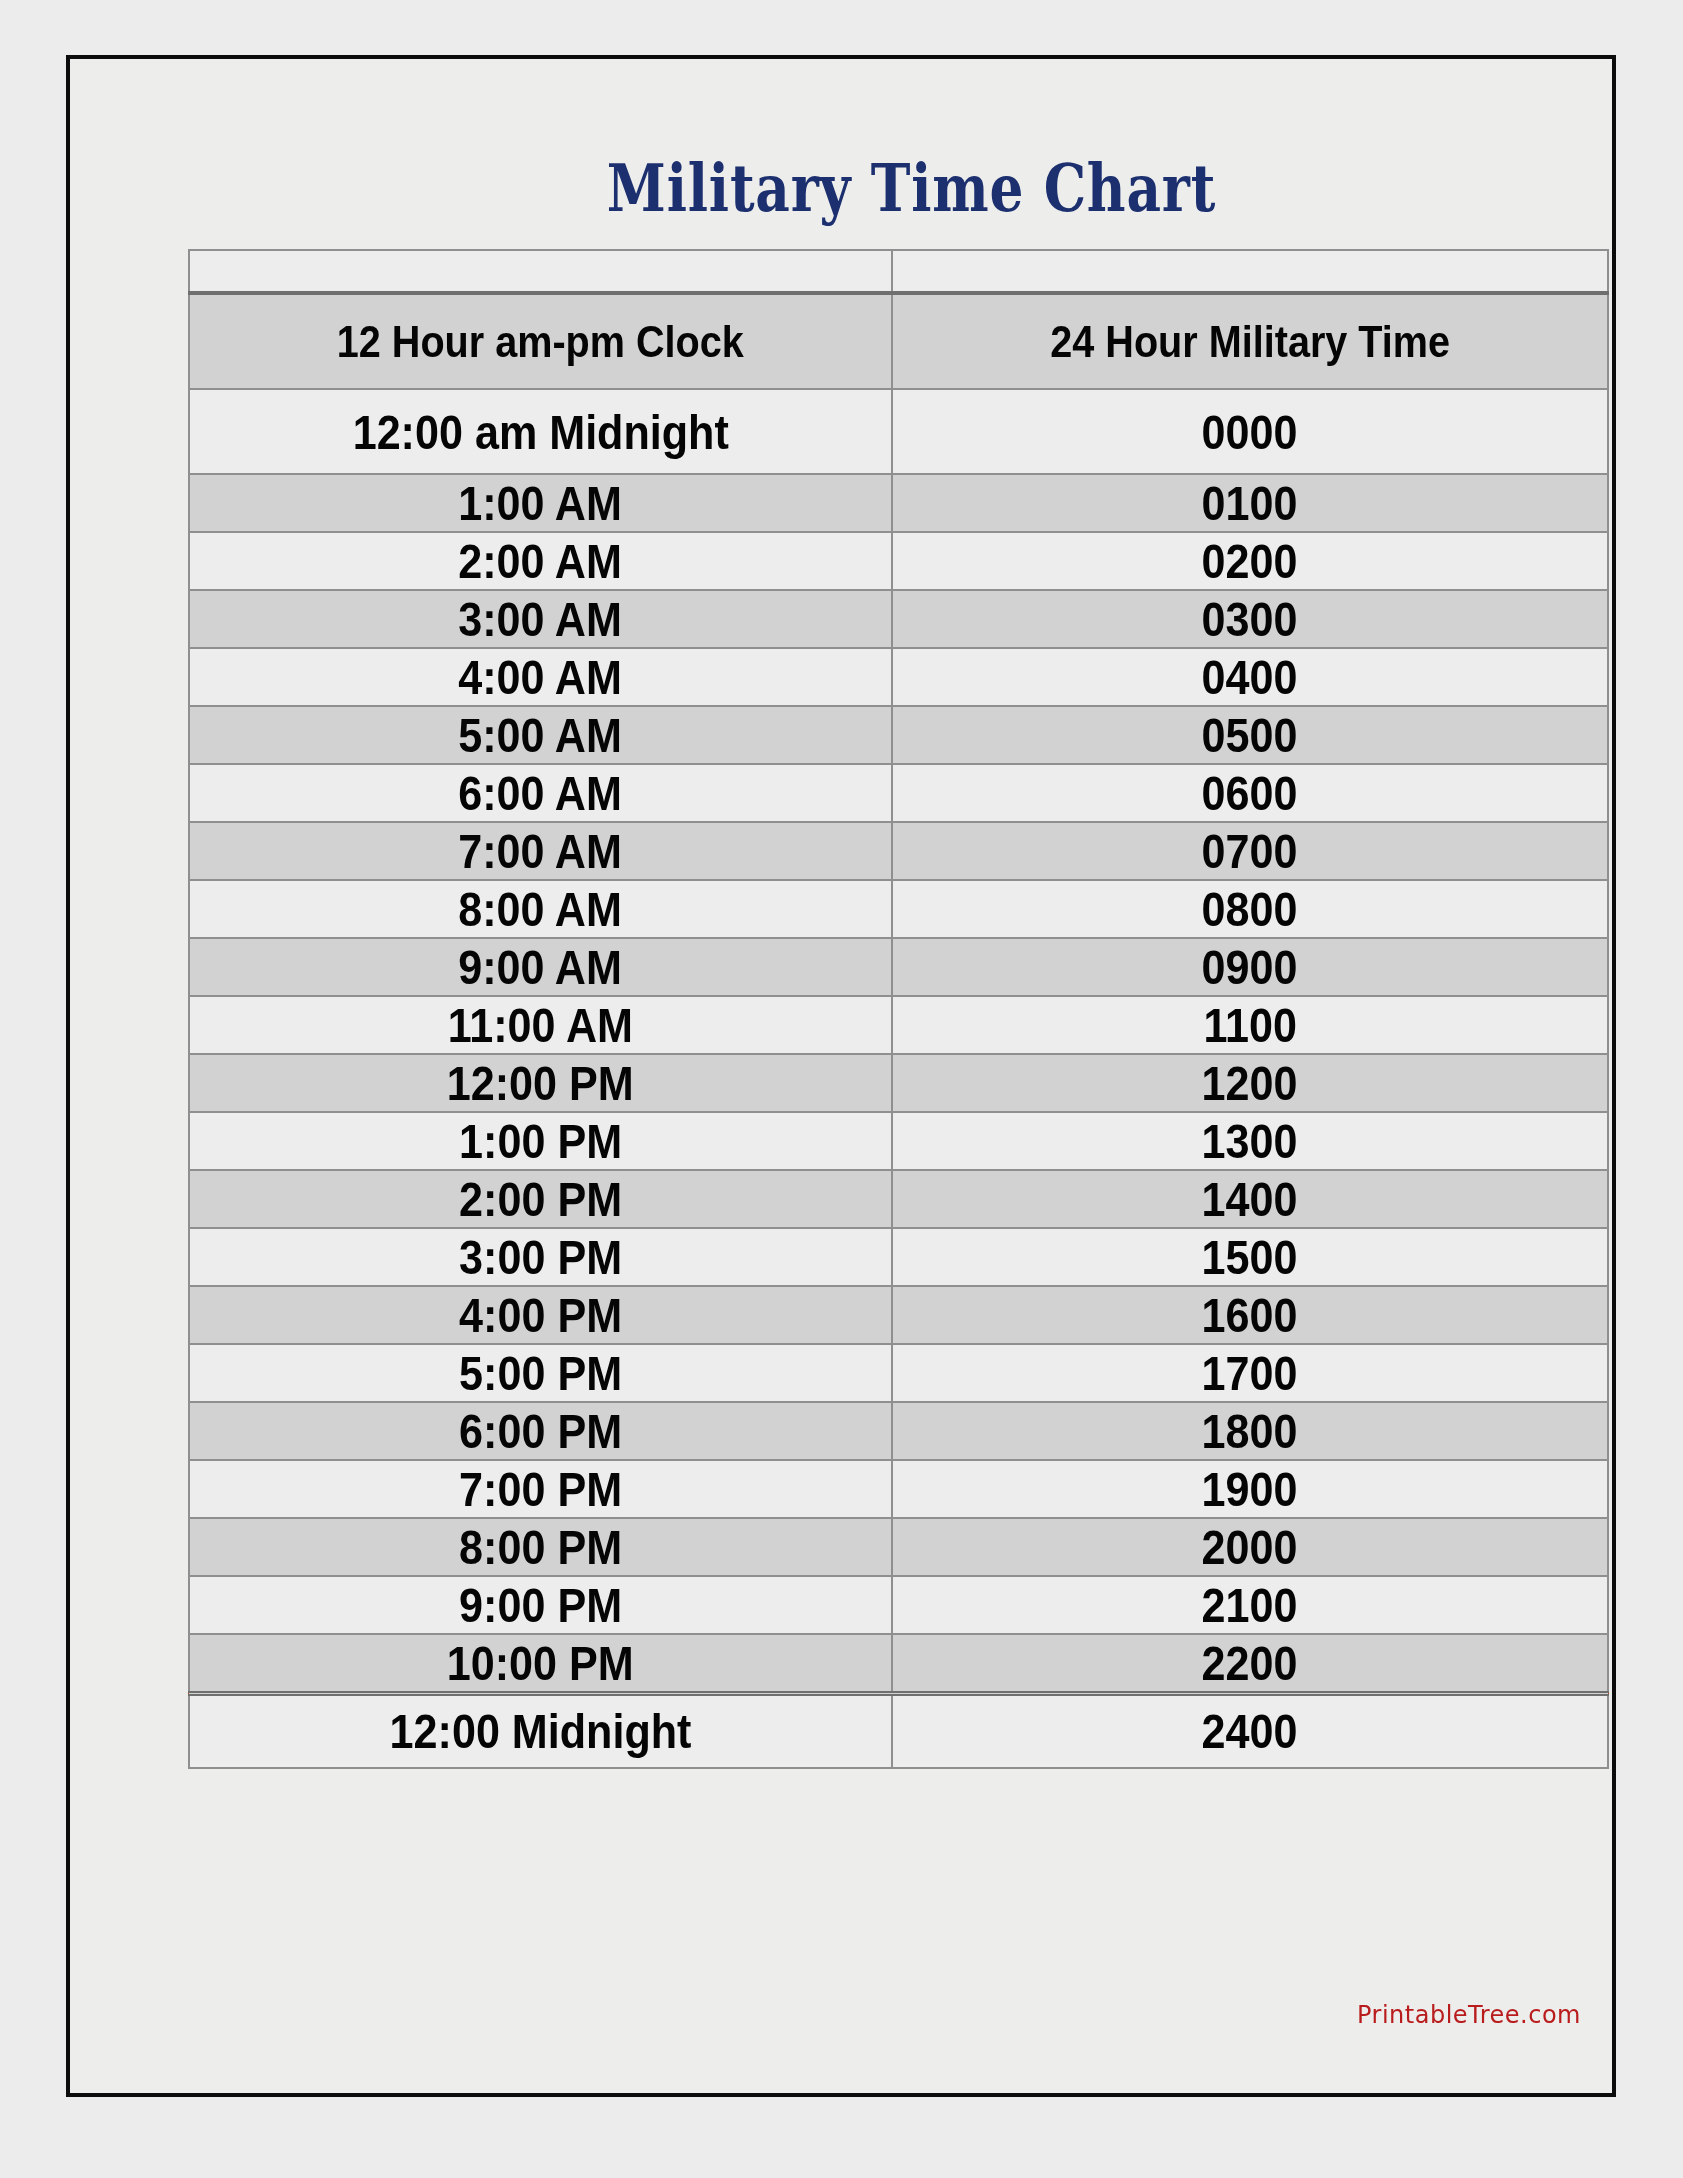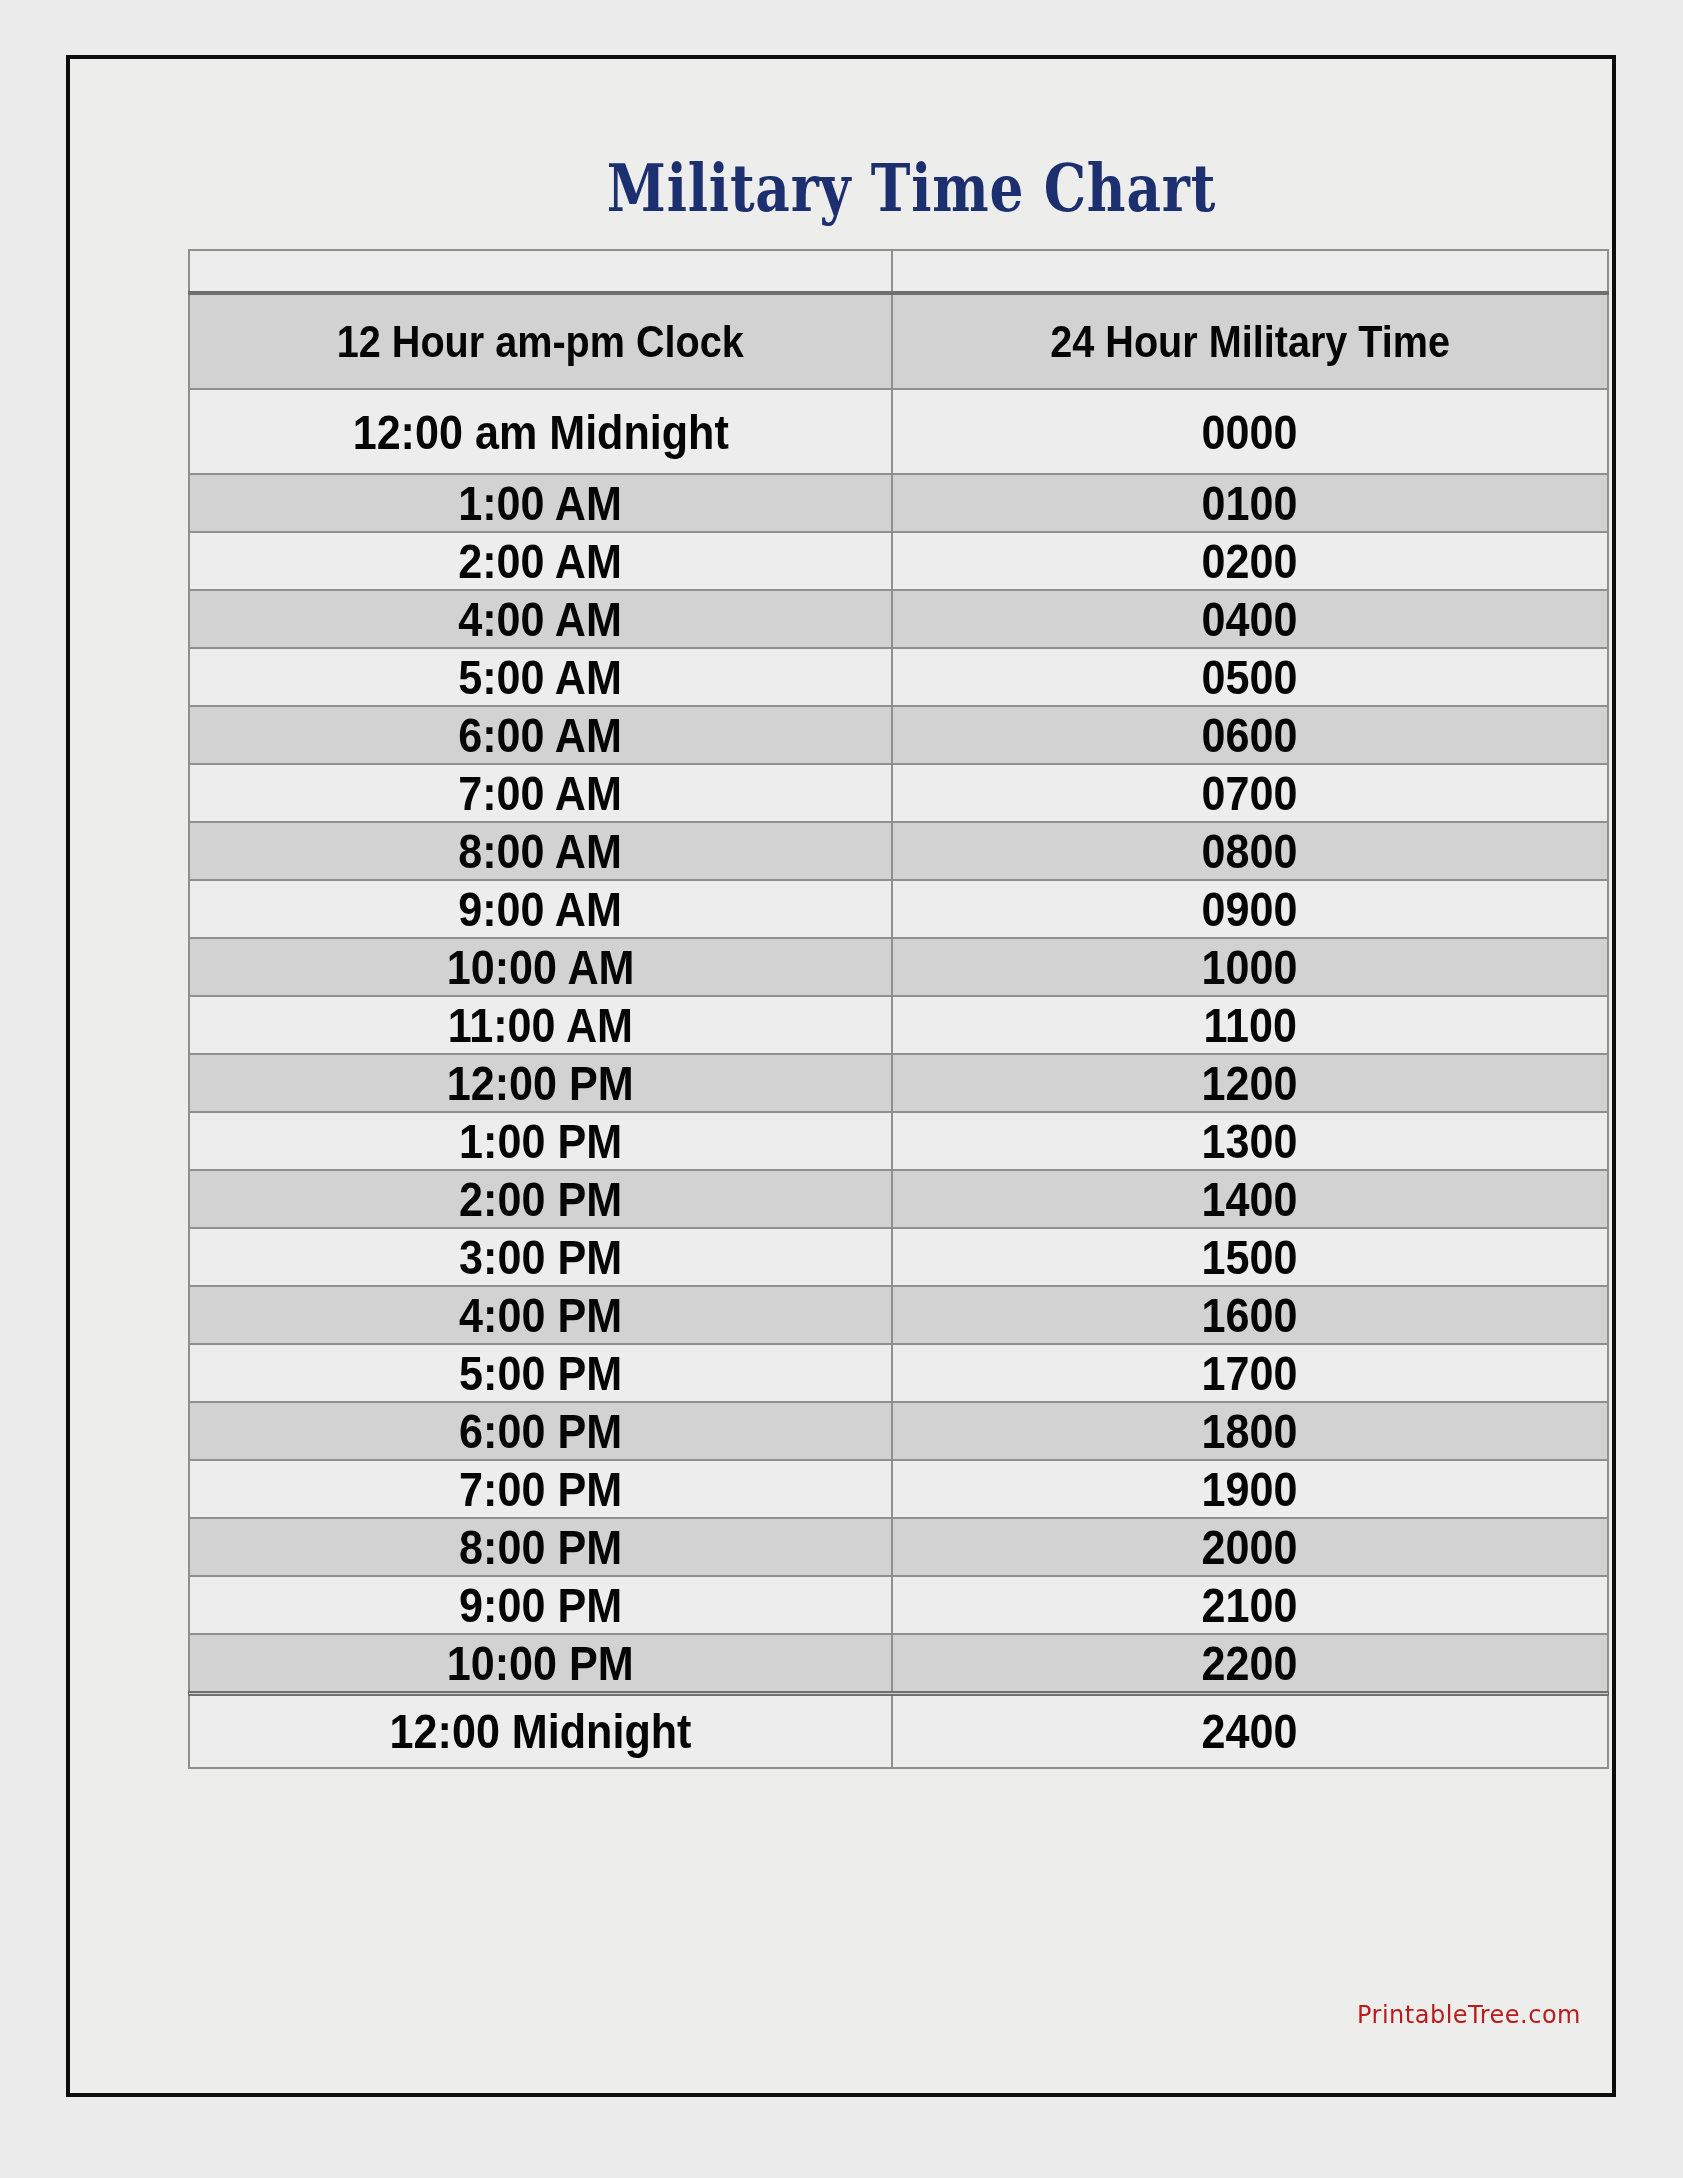--- a/index.html
+++ b/index.html
@@ -88,20 +88,24 @@
   <tr>
     <td><span class="cond">1:00 AM</span></td>
     <td><span class="cond">0100</span></td>
   </tr>
 
   <tr>
     <td><span class="cond">2:00 AM</span></td>
     <td><span class="cond">0200</span></td>
   </tr>
 
+  <tr>
+    <td><span class="cond">3:00 AM</span></td>
+    <td><span class="cond">0300</span></td>
+  </tr>
 
   <tr>
     <td><span class="cond">4:00 AM</span></td>
     <td><span class="cond">0400</span></td>
   </tr>
 
   <tr>
     <td><span class="cond">5:00 AM</span></td>
     <td><span class="cond">0500</span></td>
   </tr>
@@ -119,24 +123,20 @@
   <tr>
     <td><span class="cond">8:00 AM</span></td>
     <td><span class="cond">0800</span></td>
   </tr>
 
   <tr>
     <td><span class="cond">9:00 AM</span></td>
     <td><span class="cond">0900</span></td>
   </tr>
 
-  <tr>
-    <td><span class="cond">10:00 AM</span></td>
-    <td><span class="cond">1000</span></td>
-  </tr>
 
   <tr>
     <td><span class="cond">11:00 AM</span></td>
     <td><span class="cond">1100</span></td>
   </tr>
 
   <tr>
     <td><span class="cond">12:00 PM</span></td>
     <td><span class="cond">1200</span></td>
   </tr>

